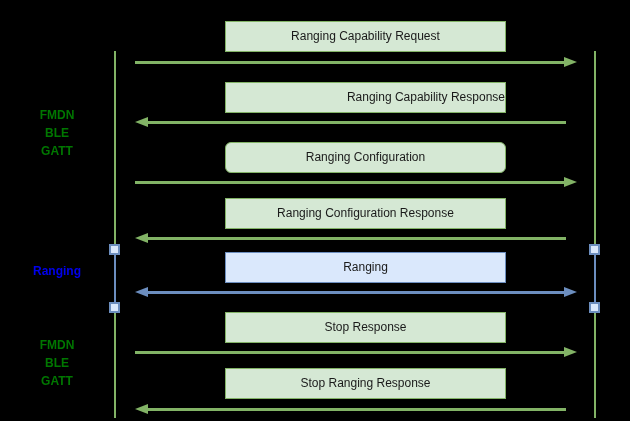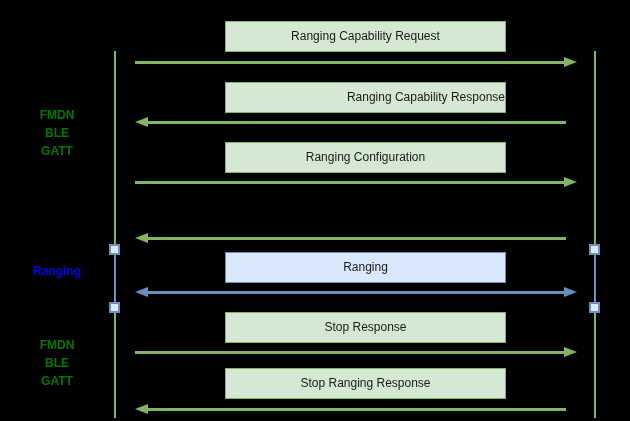--- a/index.html
+++ b/index.html
@@ -38,21 +38,21 @@
 
   
   .msg-box {
     position: absolute; left: 225px; width: 279px; height: 29px;
     border: 1px solid; text-align: center; line-height: 29px;
     font-size: 12px; color: #1a1a1a;
   }
   .msg-box.green { background: #d5e8d4; border-color: #82b366; }
   .msg-box.blue  { background: #dae8fc; border-color: #6c8ebf; }
 
-  .b1 { top: 21px; }  .b2 { top: 82px; text-align: right; }  .b3 { top: 142px; }
+  .b1 { top: 21px; }  .b2 { top: 82px; text-align: right; }  .b3 { top: 142px; border-radius: 6px; }
   .b4 { top: 198px; } .b5 { top: 252px; } .b6 { top: 312px; }
   .b7 { top: 368px; text-align: center; }
 
   
   .arrow { position: absolute; left: 135px; width: 442px; height: 12px; }
   .a1 { top: 56px; }  .a2 { top: 116px; } .a3 { top: 176px; }
   .a4 { top: 232px; } .a5 { top: 286px; } .a6 { top: 346px; }
   .a7 { top: 403px; }
 
   .arrow .shaft { position: absolute; top: 5px; height: 3px; left: 0; right: 0; }
@@ -123,20 +123,21 @@
     <div class="shaft"></div>
     <div class="head head-l"></div>
   </div>
 
   <div class="msg-box green b3">Ranging Configuration</div>
   <div class="arrow green dir-right a3">
     <div class="shaft"></div>
     <div class="head head-r"></div>
   </div>
 
+  <div class="msg-box green b4">Ranging Configuration Response</div>
   <div class="arrow green dir-left a4">
     <div class="shaft"></div>
     <div class="head head-l"></div>
   </div>
 
   <div class="msg-box blue b5">Ranging</div>
   <div class="arrow blue dir-both a5">
     <div class="shaft"></div>
     <div class="head head-l"></div>
     <div class="head head-r"></div>

